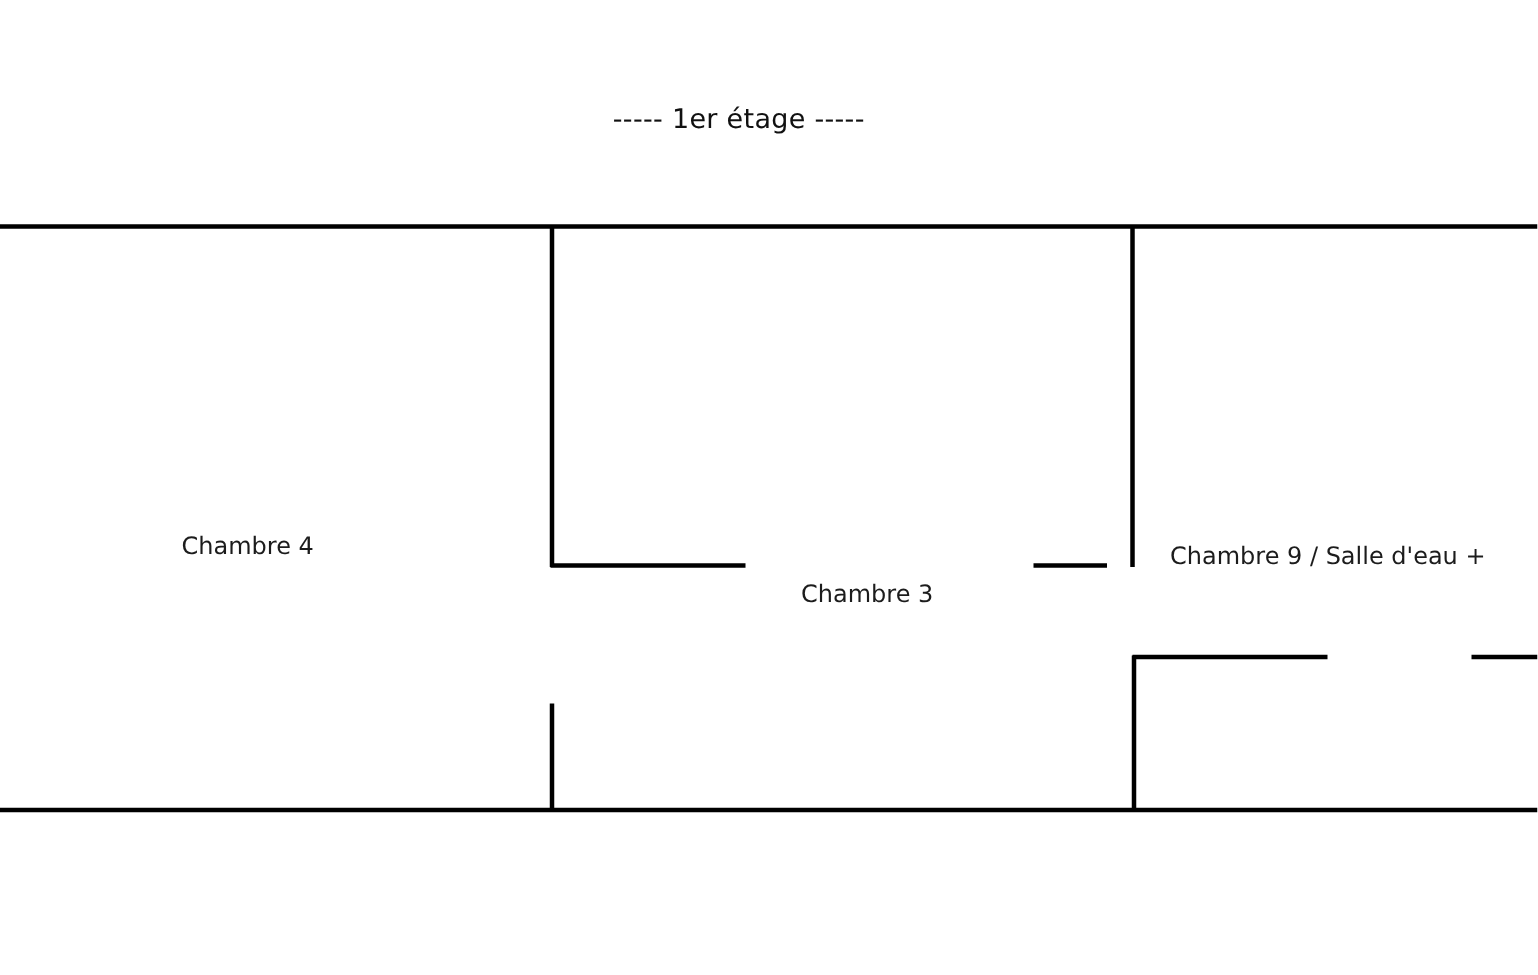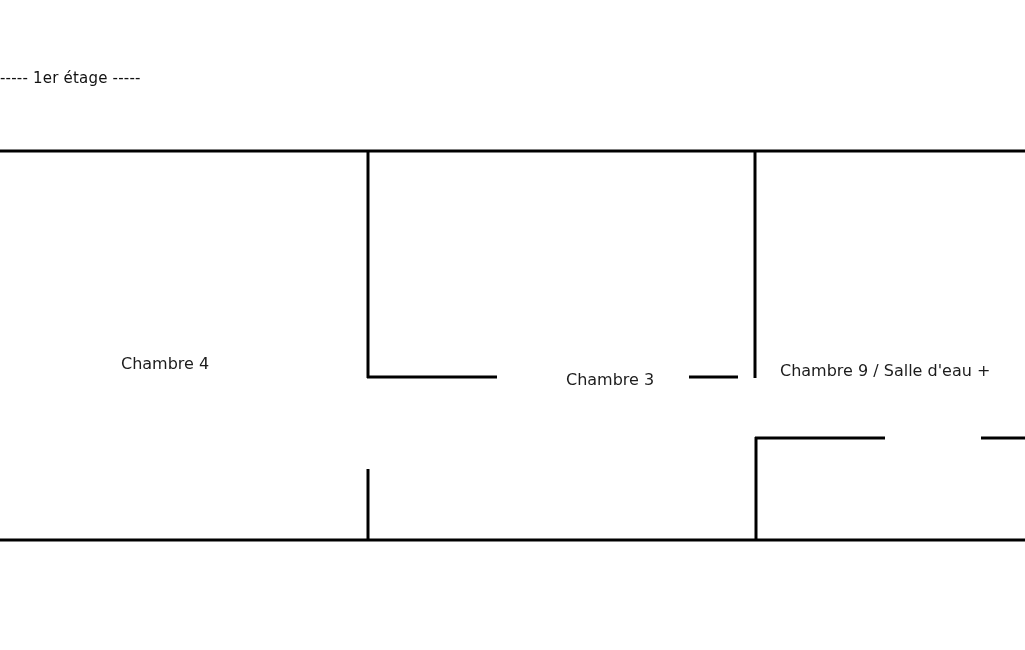--- a/index.html
+++ b/index.html
@@ -9,38 +9,38 @@
     font-family: "DejaVu Sans", sans-serif;
     position: relative;
     overflow: hidden;
     color: #1c1c1c;
   }
   .floor-title {
     position: absolute;
     top: 69px;
     left: 0;
     width: 985px;
-    text-align: left;
-    font-size: 15px;
+    text-align: center;
+    font-size: 18px;
     color: #111111;
     letter-spacing: 0.2px;
   }
   svg.walls {
     position: absolute;
     top: 0;
     left: 0;
   }
   .room-label {
     position: absolute;
     font-size: 16px;
     color: #1c1c1c;
     white-space: nowrap;
   }
   .label-chambre2 { left: 121px; top: 354px; }
-  .label-chambre3 { left: 534px; top: 370px; margin-left: 32px; }
+  .label-chambre3 { left: 534px; top: 386px; }
   .label-chambre4 { left: 780px; top: 361px; }
 </style>
 </head>
 <body>
 
 <div class="floor-title">-----  1er étage  -----</div>
 
 <svg class="walls" width="1025" height="650" viewBox="0 0 1025 650" aria-hidden="true">
   <g stroke="#000000" stroke-width="3" stroke-linecap="butt" fill="none">
     <line x1="0" y1="151" x2="1025" y2="151"></line>

